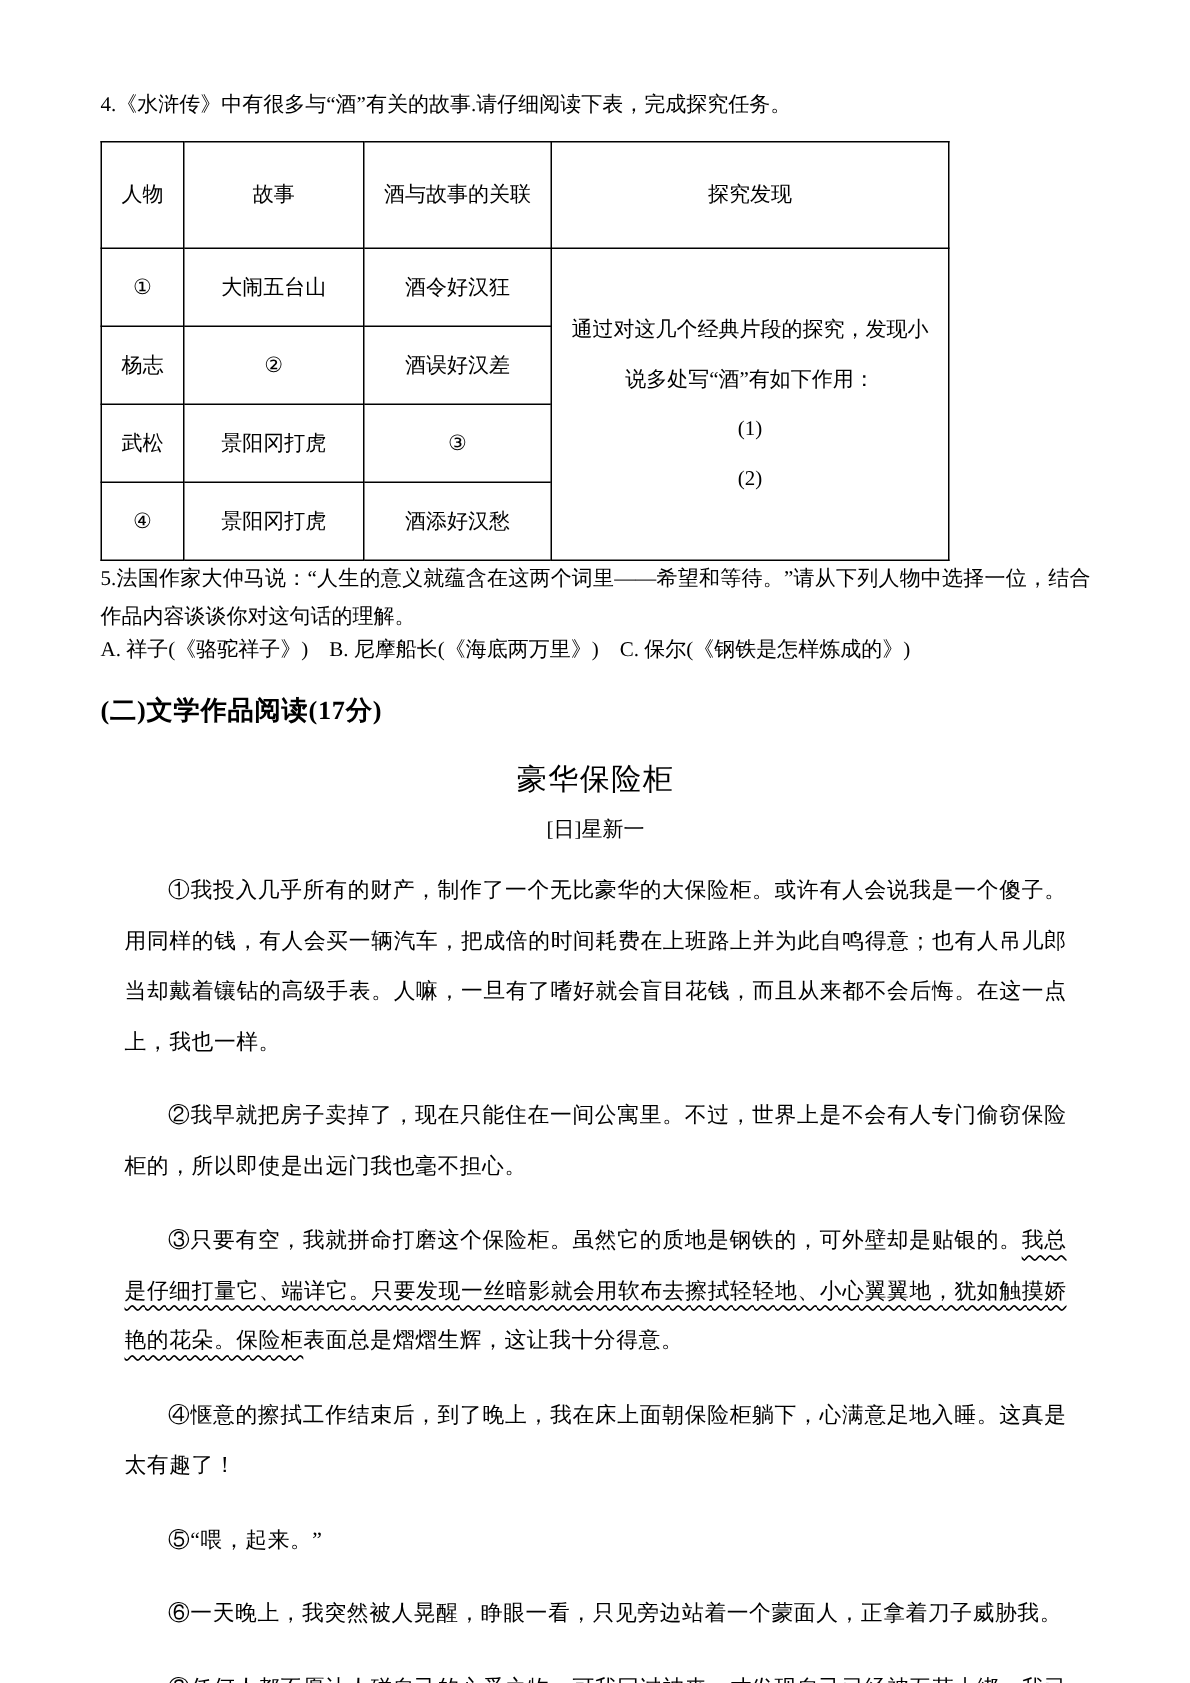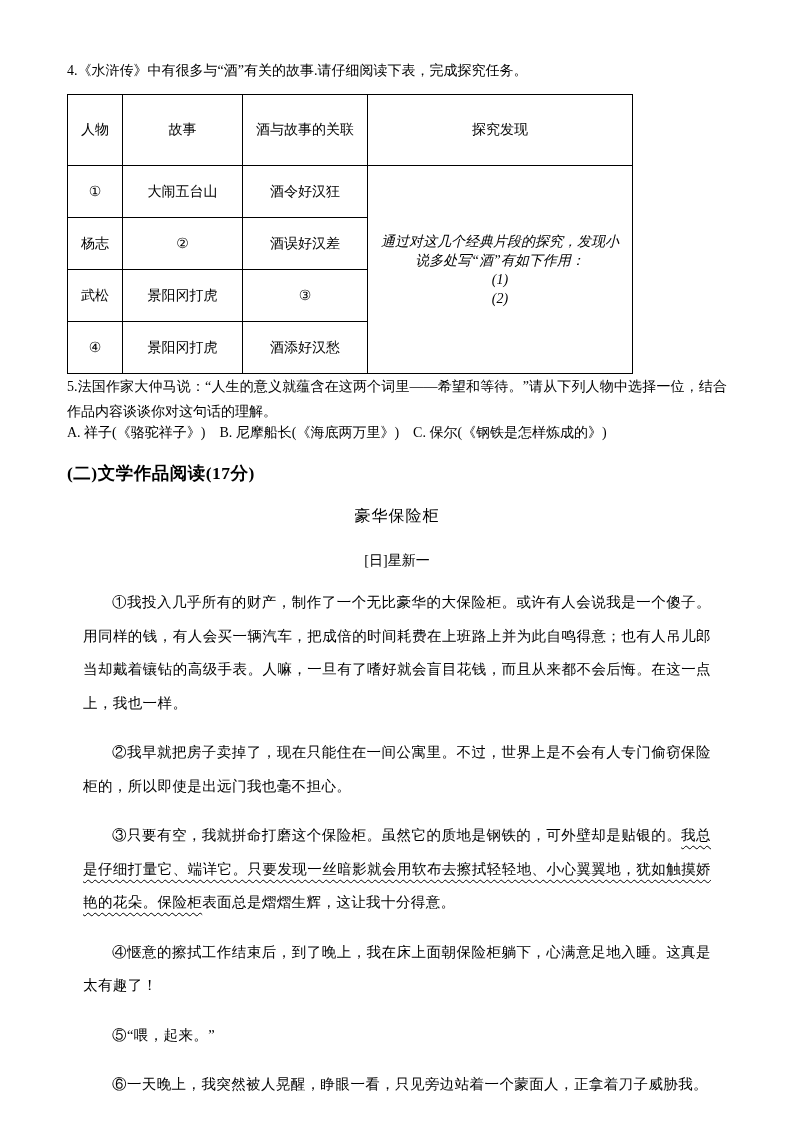--- a/index.html
+++ b/index.html
@@ -32,44 +32,43 @@
     padding: 2px 10px;
     vertical-align: middle;
     text-align: center;
     font-weight: normal;
   }
   .hdr-row td { height: 66px; }
   .data-row td { height: 47px; }
   .cell-top { vertical-align: top; padding-top: 12px; }
   .findings-cell {
     vertical-align: middle;
-    line-height: 19px;
+    line-height: 33px;
     padding: 6px 10px;
     text-align: justify;
-    font-style: italic;
   }
 
   .q5-block { }
   .options-row {
     font-size: 14px;
     display: flex;
     gap: 14px;
     white-space: nowrap;
   }
 
   .section-heading {
     margin: 19px 0 0 0;
     font-size: 17.5px;
     font-weight: bold;
     letter-spacing: 0.5px;
   }
 
   .center-line { text-align: center; }
-  .work-title { margin-top: 21px; font-size: 16px; letter-spacing: 1px; }
-  .work-author { margin-top: 25px; font-size: 14px; }
+  .work-title { margin-top: 21px; font-size: 20px; letter-spacing: 1px; }
+  .work-author { margin-top: 11px; font-size: 14px; }
 
   .body-block { margin-top: 13px; }
   .para {
     margin: 16px;
     font-size: 14.5px;
     line-height: 33.5px;
     text-indent: 2em;
     text-align: justify;
     letter-spacing: 0.4px;
   }

